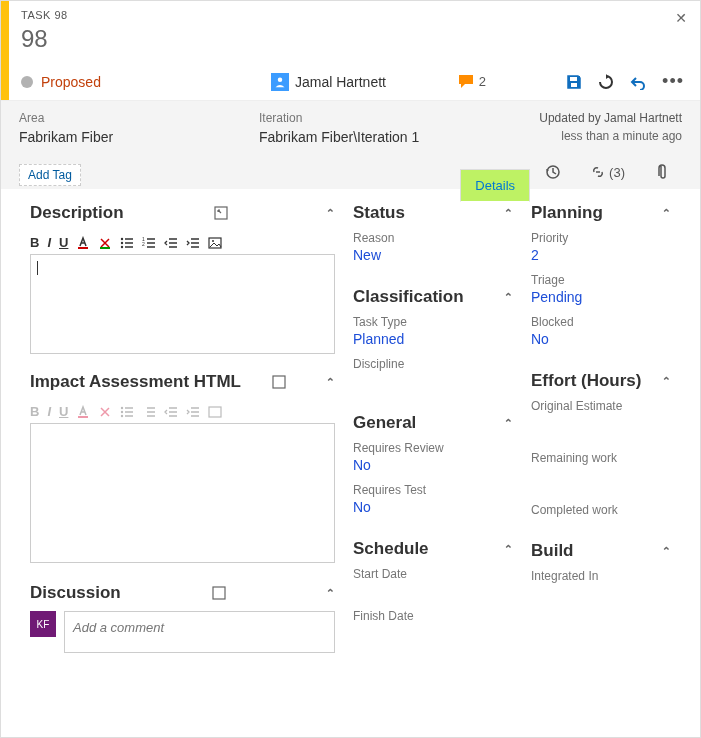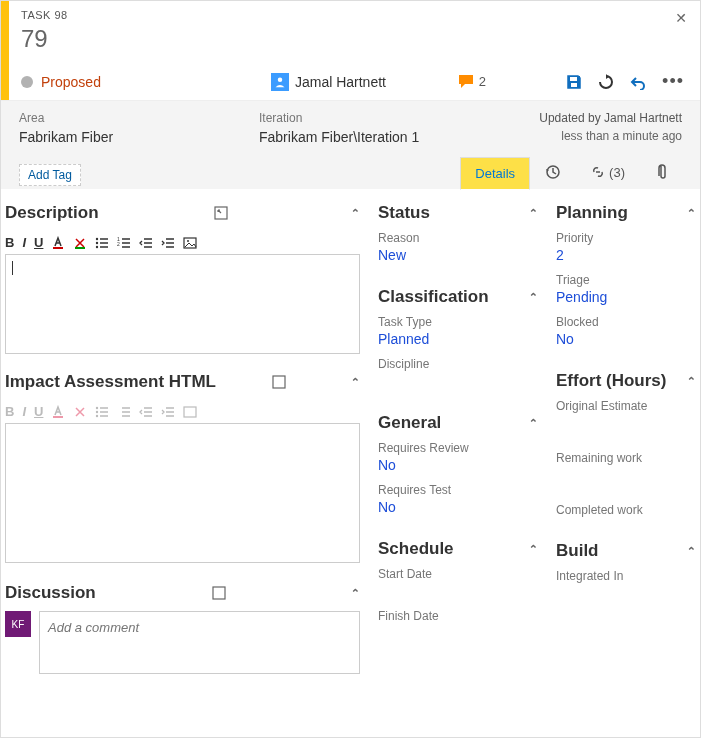--- a/index.html
+++ b/index.html
@@ -27,58 +27,58 @@
   .info-bar { display: flex; background: #f4f4f4; padding: 10px 18px 0 18px; border-top: 1px solid #eee; flex-wrap: wrap; }
   .info-block { margin-right: 60px; min-width: 180px; padding-bottom: 10px; }
   .info-block .lbl { color: #767676; font-size: 12px; margin-bottom: 4px; }
   .info-block .val { font-size: 14px; color: #333; }
   .info-right { margin-left: auto; text-align: right; padding-bottom: 10px; }
   .info-right .upd { font-size: 12px; color: #555; }
   .info-right .time { font-size: 12px; color: #666; margin-top: 4px; }
   .tag-add { border: 1px dashed #ccc; padding: 3px 8px; color: #005a9e; font-size: 12px; background: #fff; margin-top: 6px; }
   .tabs-spacer { flex: 1; }
   .tab { padding: 8px 14px; font-size: 13px; color: #555; border: 1px solid transparent; display: flex; align-items: center; gap: 4px; }
-  .tab.active { background: #fde047; border: 1px solid #ddd; border-bottom-color: #fff; color: #0078d4; position: relative; top: 1px; }
-
-  .body-area { display: flex; padding: 14px 4px; gap: 18px; }
+  .tab.active { background: #bef264; border: 1px solid #ddd; border-bottom-color: #fff; color: #0078d4; position: relative; top: 13px; }
+
+  .body-area { display: flex; padding: 14px 29px; gap: 18px; }
   .col-main { flex: 1; min-width: 0; }
   .col-mid { width: 160px; }
   .col-right { width: 140px; }
 
   .section-h { font-size: 17px; font-weight: 600; color: #333; display: flex; align-items: center; margin-bottom: 8px; }
   .section-h .caret { margin-left: auto; font-size: 11px; color: #666; }
   .section-h .fs-icon { margin-left: auto; margin-right: 8px; }
   .toolbar { display: flex; gap: 8px; align-items: center; padding: 4px 0; }
   .toolbar .tbtn { font-size: 13px; color: #333; font-weight: 600; cursor: pointer; }
   .toolbar.dim .tbtn { color: #bbb; }
   .editor-box { border: 1px solid #ccc; height: 100px; padding: 6px; font-size: 13px; color: #333; }
   .editor-box.small { height: 140px; }
   .editor-cursor { border-left: 1px solid #333; height: 14px; display: inline-block; }
 
   .field-lbl { font-size: 12px; color: #767676; margin-top: 8px; }
   .field-val { font-size: 14px; color: #1d4ed8; margin-top: 2px; border-bottom: 1px solid transparent; min-height: 18px; }
 
   .discussion { margin-top: 20px; }
   .disc-avatar { width: 26px; height: 26px; background: #701a75; color: #fff; font-size: 10px; display: flex; align-items: center; justify-content: center; }
   .disc-row { display: flex; gap: 8px; }
-  .disc-input { flex: 1; border: 1px solid #ccc; padding: 8px; font-size: 13px; color: #767676; font-style: italic; height: 63px; }
+  .disc-input { flex: 1; border: 1px solid #ccc; padding: 8px; font-size: 13px; color: #767676; font-style: italic; height: 42px; }
 
   svg { display: block; }
 </style>
 </head>
 <body>
 
 <div class="close-btn">✕</div>
 
 <div class="header-strip">
   <div class="yellow-bar"></div>
   <div class="header-content">
     <div class="task-label">TASK 98</div>
     <div class="title-row">
-      <div class="task-id">79</div>
+      <div class="task-id">98</div>
     </div>
     <div class="meta-row">
       <div class="state-dot"></div>
       <div class="state-text">Proposed</div>
       <div class="assignee">
         <div class="avatar">
           <svg viewBox="0 0 16 16">
               <circle cx="8" cy="5" r="3" fill="#fff"></circle>
               <path d="M2 15 Q8 9 14 15 Z" fill="#fff"></path>
             </svg>

